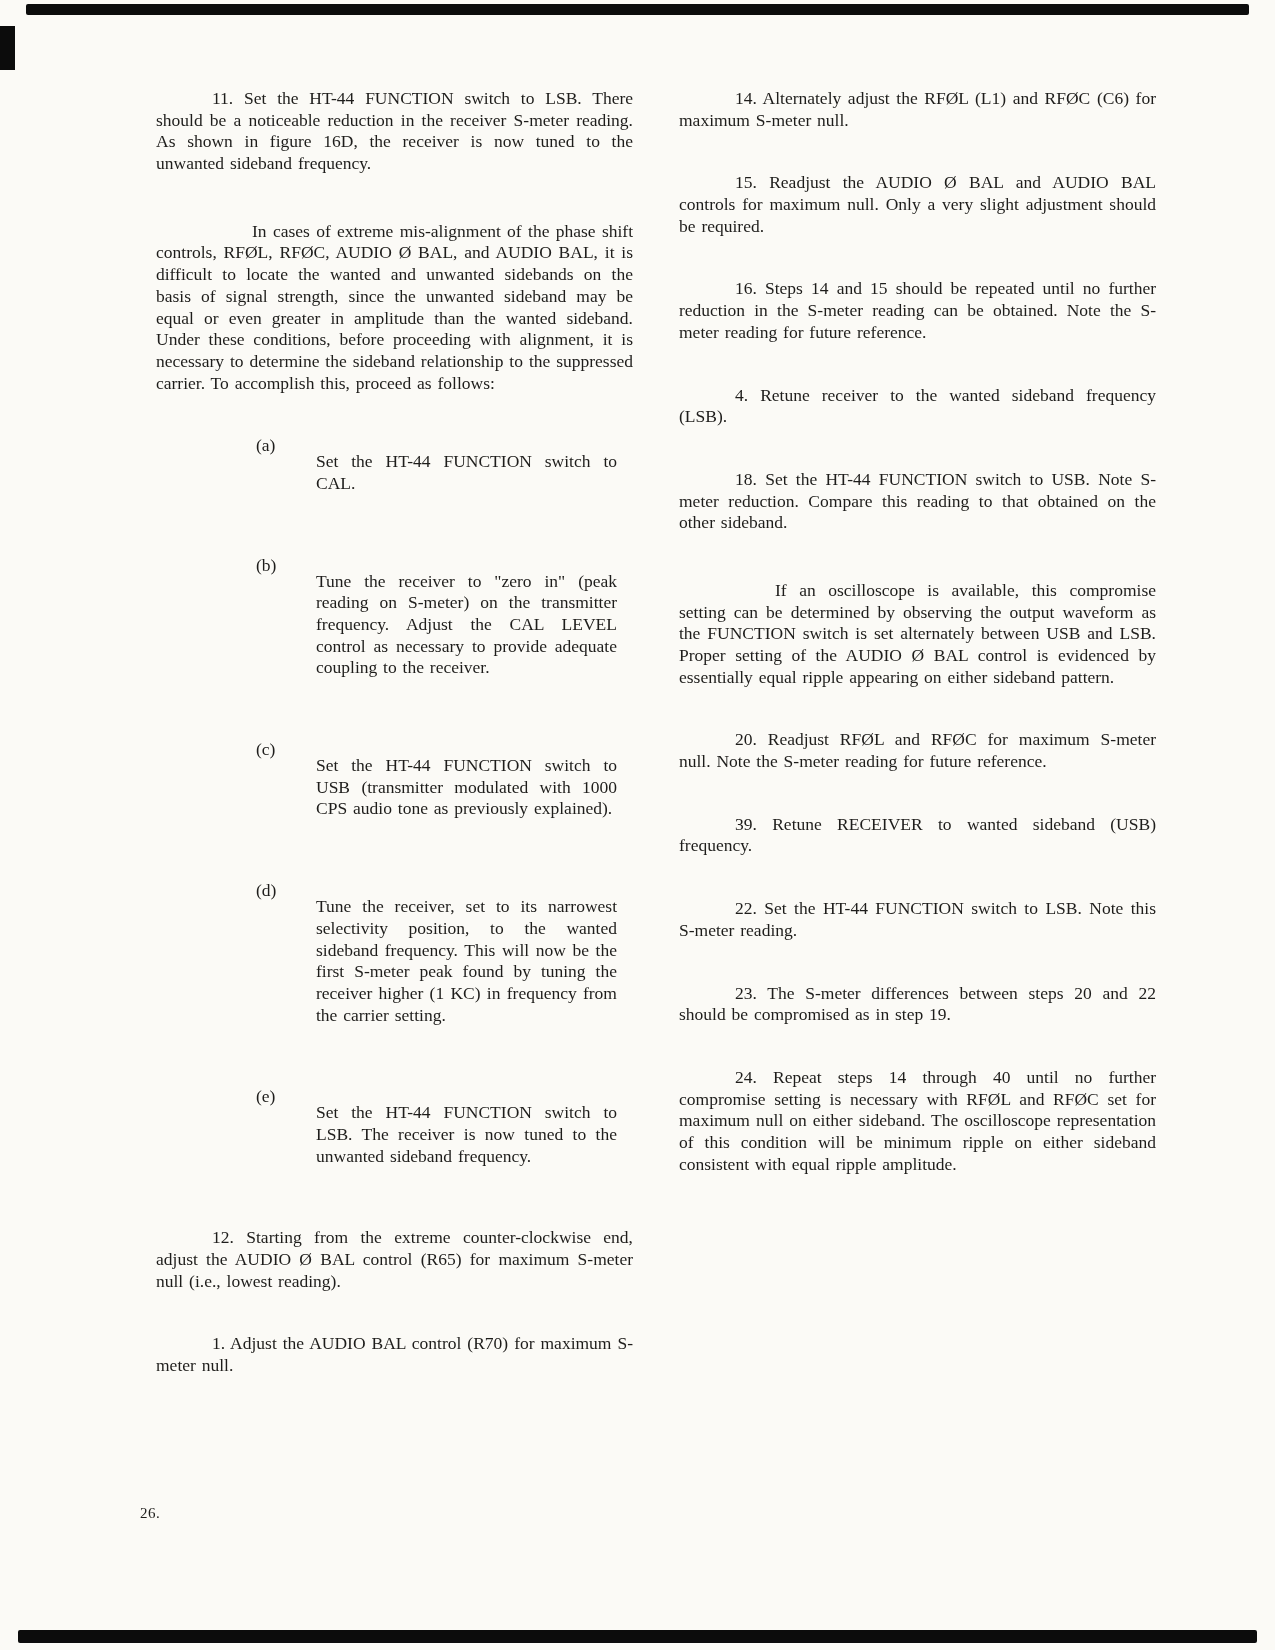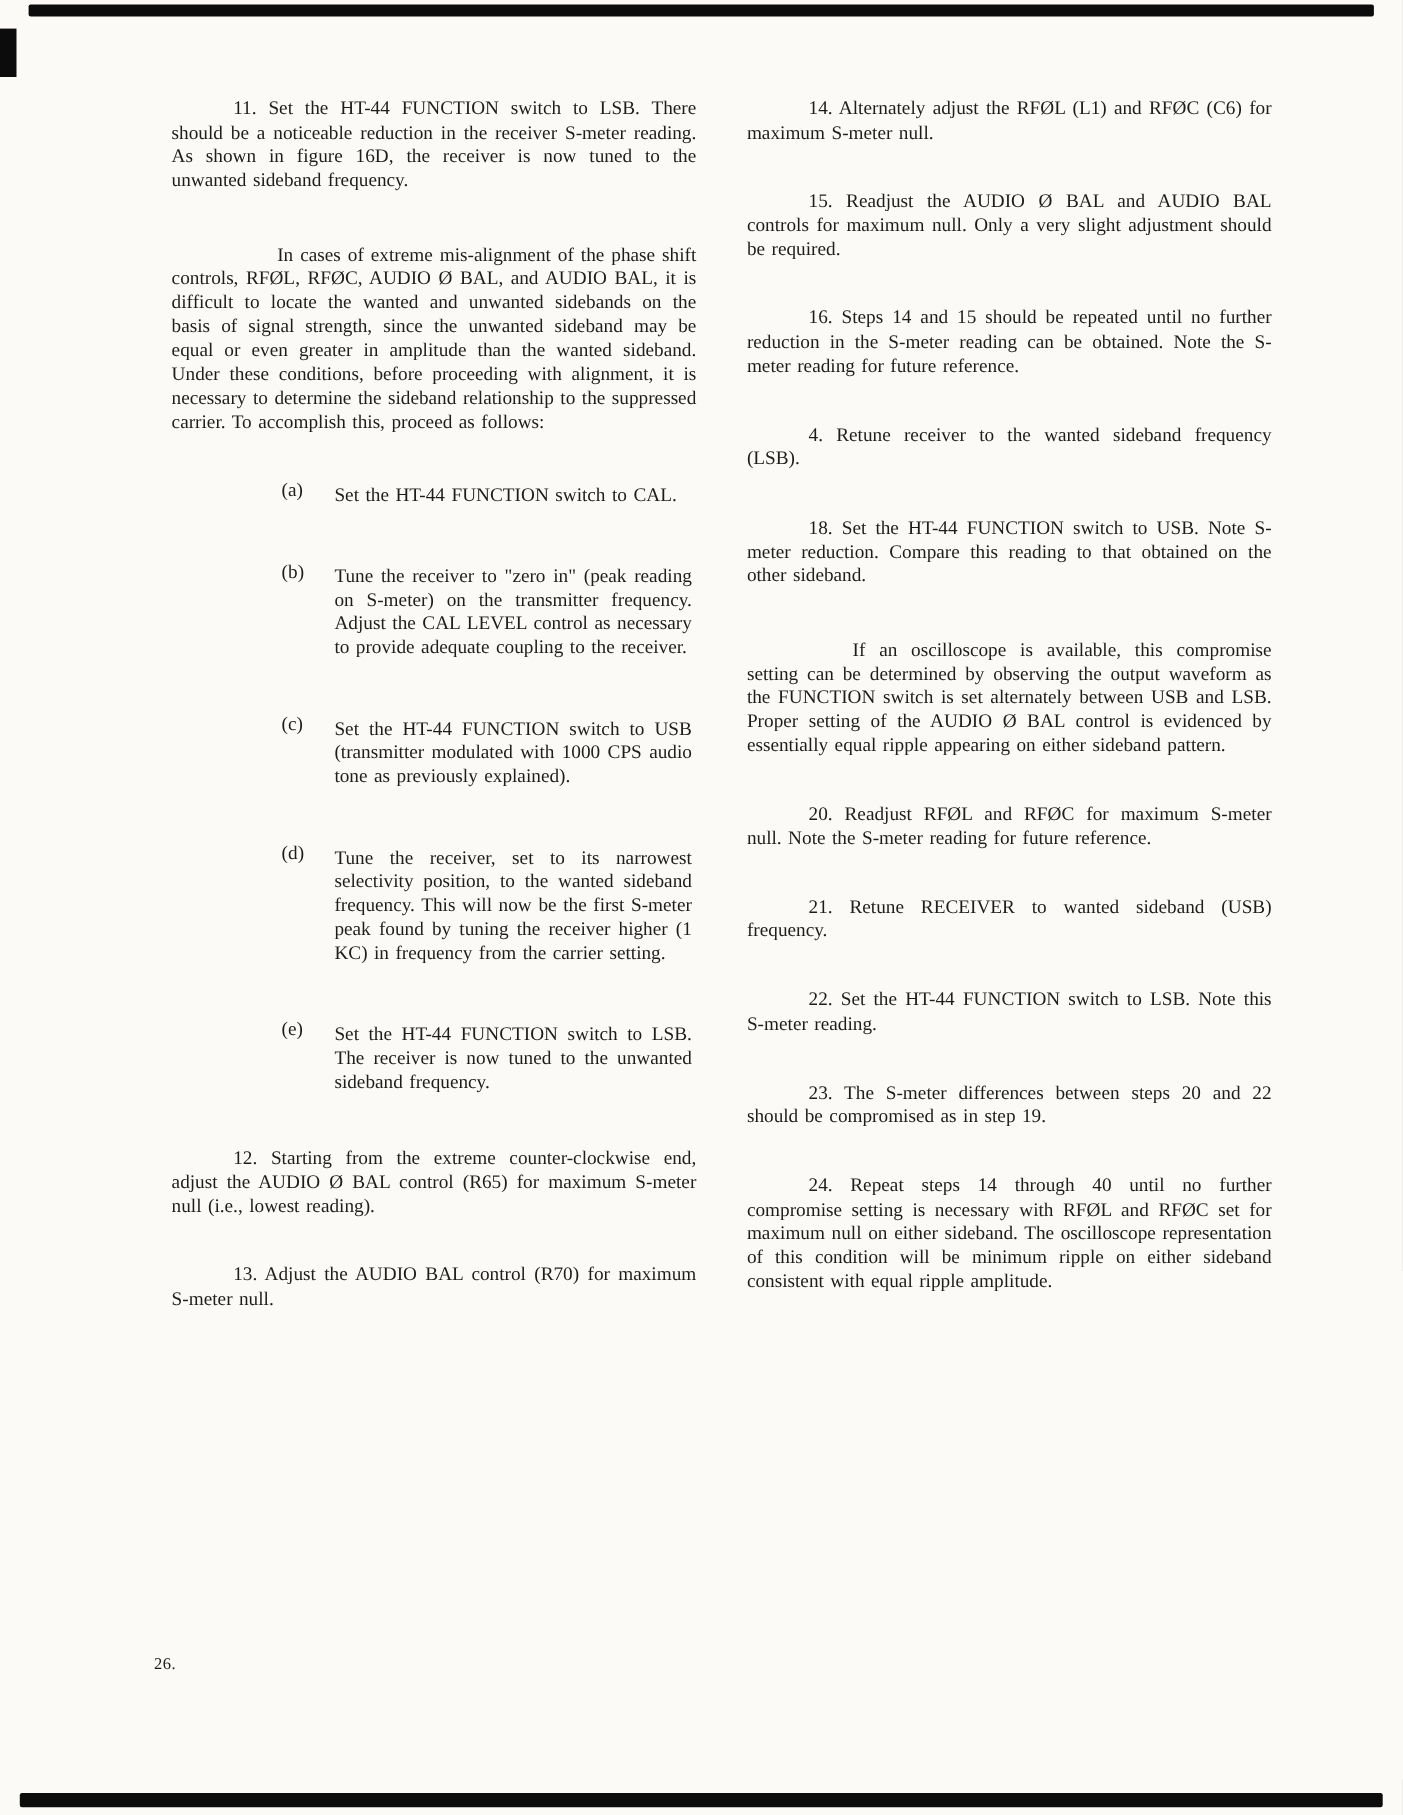--- a/index.html
+++ b/index.html
@@ -52,21 +52,21 @@
     display: flex;
     margin: 0 0 44px 100px;
   }
   .sub-label {
     flex: 0 0 44px;
     font-size: 17.5px;
     line-height: 1.24;
   }
   .sub-text {
     flex: 1 1 auto;
-    margin: 4px;
+    margin: 16px;
     font-size: 17.5px;
     line-height: 1.24;
     text-align: justify;
     word-spacing: 1.5px;
   }
   .page-number {
     position: absolute;
     left: 140px;
     top: 1505px;
     font-size: 15px;
@@ -107,32 +107,32 @@
         <span class="sub-label">(d)</span>
         <p class="sub-text">Tune the receiver, set to its narrowest selectivity position, to the wanted sideband frequency. This will now be the first S-meter peak found by tuning the receiver higher (1 KC) in frequency from the carrier setting.</p>
       </div>
 
       <div class="sub">
         <span class="sub-label">(e)</span>
         <p class="sub-text">Set the HT-44 FUNCTION switch to LSB. The receiver is now tuned to the unwanted sideband frequency.</p>
       </div>
 
       <p class="para num">12. Starting from the extreme counter-clockwise end, adjust the AUDIO Ø BAL control (R65) for maximum S-meter null (i.e., lowest reading).</p>
-      <p class="para num">13. Adjust the AUDIO BAL control (R70) for maximum S-meter null.</p>
+      <p class="para num">1. Adjust the AUDIO BAL control (R70) for maximum S-meter null.</p>
     </div>
 
     <div class="col">
       <p class="para num">14. Alternately adjust the RFØL (L1) and RFØC (C6) for maximum S-meter null.</p>
       <p class="para num">15. Readjust the AUDIO Ø BAL and AUDIO BAL controls for maximum null. Only a very slight adjustment should be required.</p>
       <p class="para num">16. Steps 14 and 15 should be repeated until no further reduction in the S-meter reading can be obtained. Note the S-meter reading for future reference.</p>
       <p class="para num">4. Retune receiver to the wanted sideband frequency (LSB).</p>
       <p class="para num">18. Set the HT-44 FUNCTION switch to USB. Note S-meter reduction. Compare this reading to that obtained on the other sideband.</p>
       <p class="para deep">If an oscilloscope is available, this compromise setting can be determined by observing the output waveform as the FUNCTION switch is set alternately between USB and LSB. Proper setting of the AUDIO Ø BAL control is evidenced by essentially equal ripple appearing on either sideband pattern.</p>
       <p class="para num">20. Readjust RFØL and RFØC for maximum S-meter null. Note the S-meter reading for future reference.</p>
-      <p class="para num">21. Retune RECEIVER to wanted sideband (USB) frequency.</p>
+      <p class="para num">39. Retune RECEIVER to wanted sideband (USB) frequency.</p>
       <p class="para num">22. Set the HT-44 FUNCTION switch to LSB. Note this S-meter reading.</p>
       <p class="para num">23. The S-meter differences between steps 20 and 22 should be compromised as in step 19.</p>
       <p class="para num">24. Repeat steps 14 through 40 until no further compromise setting is necessary with RFØL and RFØC set for maximum null on either sideband. The oscilloscope representation of this condition will be minimum ripple on either sideband consistent with equal ripple amplitude.</p>
     </div>
 
   </div>
 
   <div class="page-number">26.</div>
 
 </div>

